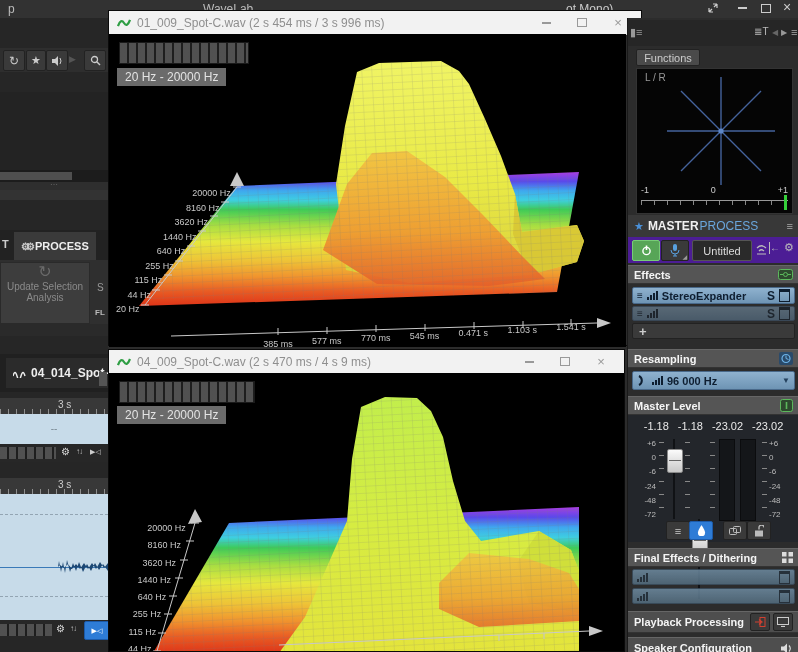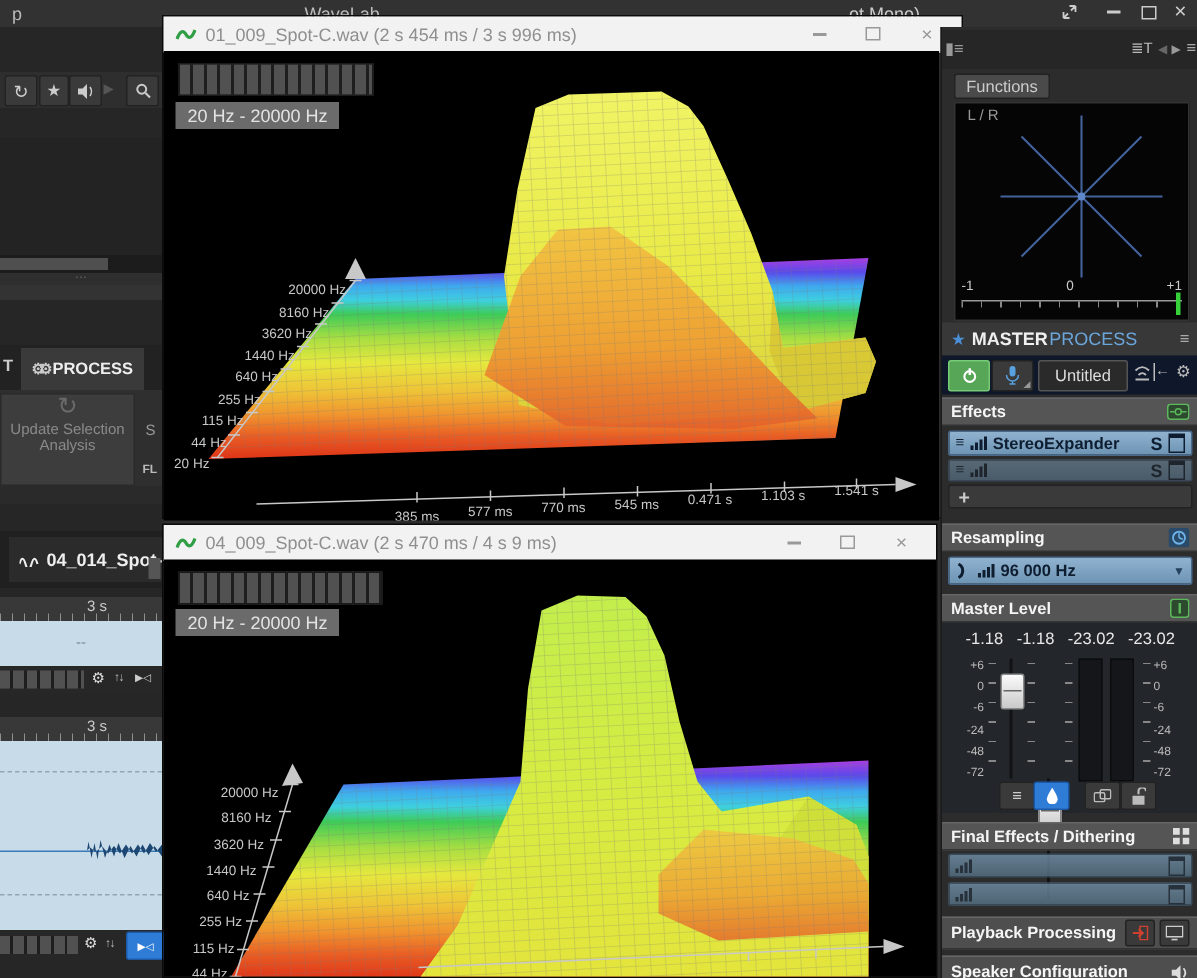--- a/index.html
+++ b/index.html
@@ -329,21 +329,21 @@
       <div class="abs" style="left:147px;top:126px;width:3px;height:15px;background:#35d03a"></div>
     </div>
 
     <div class="abs" style="left:0;top:197px;width:171px;height:22px;background:#383838;display:flex;align-items:center;padding:0 6px;box-sizing:border-box;gap:4px">
       <span style="color:#4a90d8;font-size:11px">★</span>
       <span class="bold" style="font-size:12px;color:#f0f0f0">MASTER</span>
         <span style="font-size:12px;color:#6aa6dc;margin-left:-3px">PROCESS</span>
       <span style="flex:1"></span>
       <span style="font-size:11px;color:#aaa">≡</span>
     </div>
-    <div class="abs" style="left:0;top:219px;width:171px;height:26px;background:#0f172a">
+    <div class="abs" style="left:0;top:219px;width:171px;height:26px;background:#4c1d95">
       <span class="btn abs" style="left:4px;top:3px;width:26px;height:19px;background:#57a557;border-color:#7c7">
         <svg width="11" height="11" viewBox="0 0 11 11">
             <circle cx="5.5" cy="6" r="3.6" stroke="#fff" stroke-width="1.4" fill="none"></circle>
             <path d="M5.5,0.5 V5" stroke="#fff" stroke-width="1.6"></path>
           </svg>
       </span>
       <span class="btn abs" style="left:33px;top:3px;width:26px;height:19px">
         <svg width="10" height="13" viewBox="0 0 10 13">
             <rect x="3" y="0" width="4" height="7" rx="2" fill="#58a0e0"></rect>
             <path d="M1,6 a4,4 0 0 0 8,0 M5,10 V12 M3,12 H7" stroke="#58a0e0" fill="none"></path>

